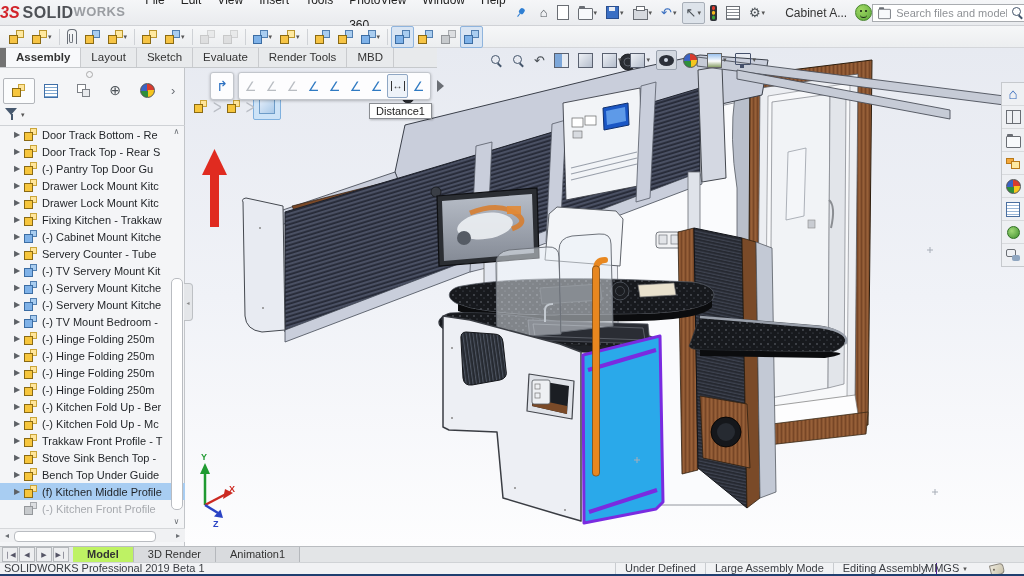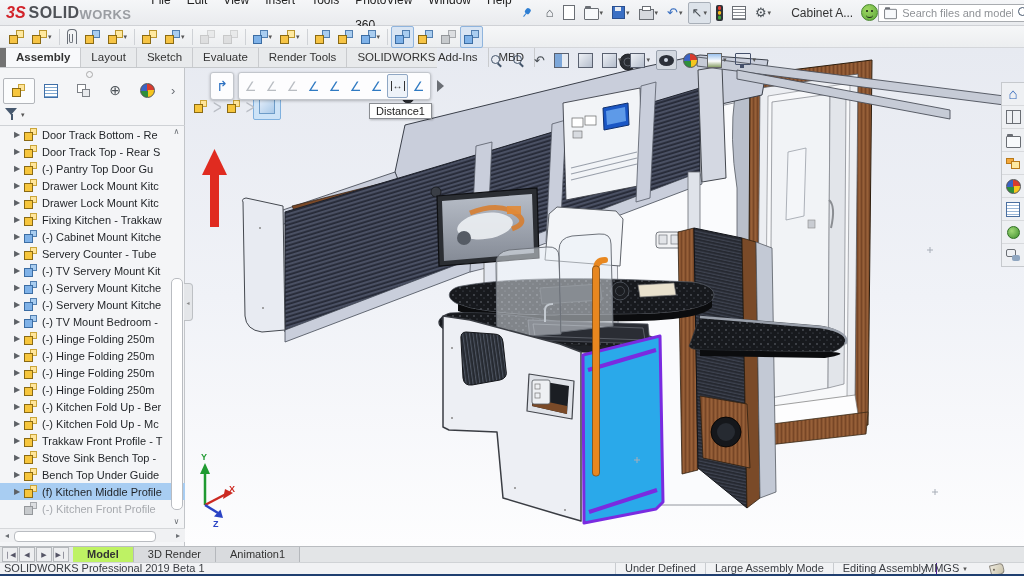--- a/index.html
+++ b/index.html
@@ -2,21 +2,21 @@
 <html><head>
 <meta charset="utf-8">
 <style>
   html,body{margin:0;padding:0}
   body{width:1024px;height:576px;position:relative;overflow:hidden;
        font-family:"Liberation Sans",sans-serif;font-size:12px;color:#222;background:#fff;}
   .abs{position:absolute}
   
   #titlebar{left:0;top:0;width:1024px;height:26px;background:linear-gradient(#f5f6f8,#e9ebee);
     border-bottom:1px solid #d0d2d6;display:flex;align-items:center;box-sizing:border-box}
-  #logo{margin-left:6px;display:flex;align-items:flex-end;white-space:nowrap}
+  #logo{display:flex;align-items:flex-start;white-space:nowrap}
   #logo .lmark{color:#d2232a;font-weight:bold;font-style:italic;font-size:16px;margin-right:3px}
   #logo .ln1{font-weight:bold;color:#4e5156;font-size:16px;letter-spacing:.4px}
   #logo .ln2{font-weight:bold;color:#9a9da2;font-size:13px;letter-spacing:.4px}
   #menubar{display:flex;margin-left:12px}
   .mitem{padding:0 8px;line-height:25px;font-size:12px;color:#222}
   .tbtn{height:20px;display:flex;align-items:center;padding:0 3px;border:1px solid transparent;border-radius:2px;gap:1px}
   .tbtn.pressed{background:#dde3ea;border-color:#a8afb8}
   .tbtn.active{background:#d9e5f3;border-color:#8fb4dd}
   .tbtn.disabled{filter:grayscale(1);opacity:.45}
   .caret{font-size:7px;color:#555;line-height:6px}
@@ -535,21 +535,20 @@
         <i class="f"></i>
       </span>
     </div>
   </div>
 <div id="tabstrip" class="abs">
     <span class="rtab active">Assembly</span>
     <span class="rtab">Layout</span>
     <span class="rtab">Sketch</span>
     <span class="rtab">Evaluate</span>
     <span class="rtab">Render Tools</span>
-    <span class="rtab">SOLIDWORKS Add-Ins</span>
     <span class="rtab">MBD</span>
   </div>
 
 <div id="leftpanel" class="abs">
   <span class="pdot"></span>
   <div id="panel-tabs">
       <span class="ptab active">
         <span class="ico tico">
           <i class="b"></i>
           <i class="f"></i>

